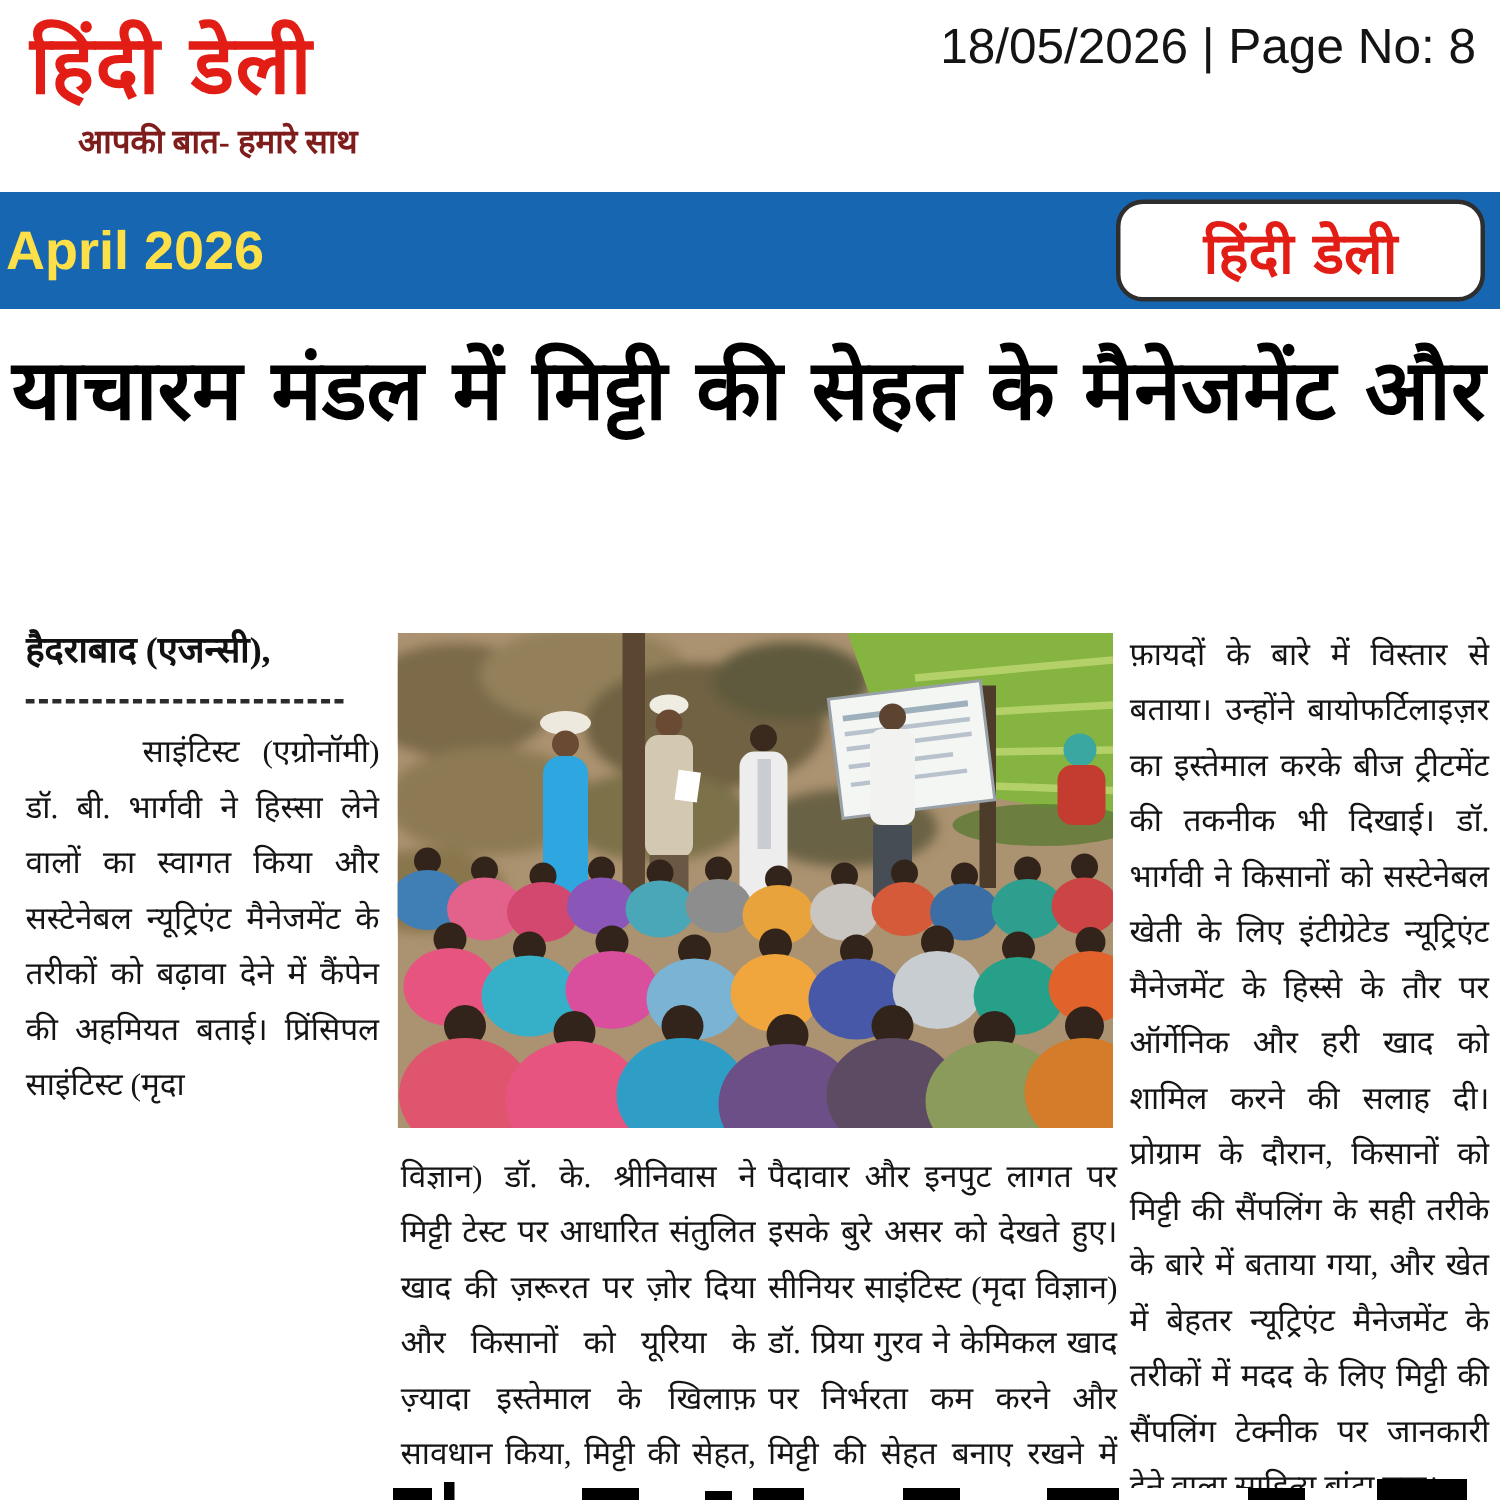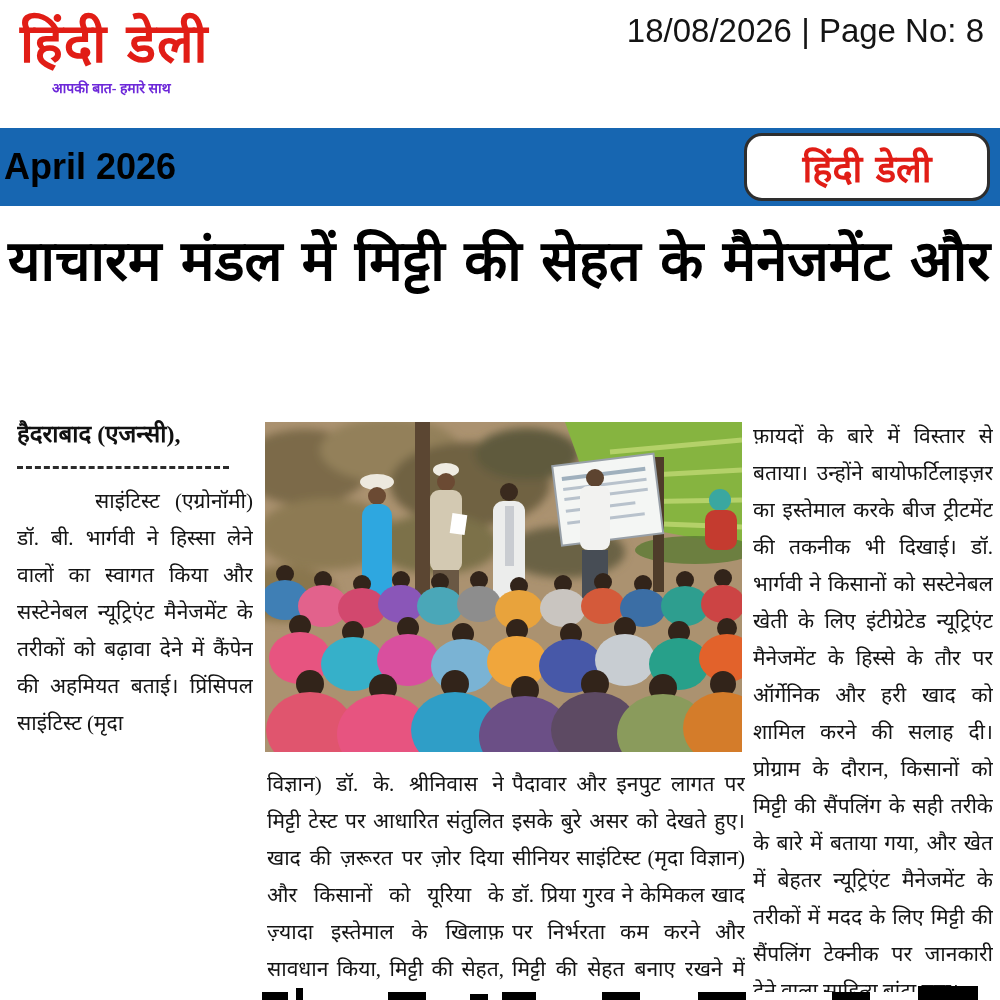--- a/index.html
+++ b/index.html
@@ -5,30 +5,30 @@
   html,body{margin:0;padding:0;}
   body{width:1000px;height:1000px;background:#ffffff;overflow:hidden;
        font-family:"Liberation Serif", serif;}
   .page{position:relative;width:1000px;height:836px;background:#fff;}
 
   
   .logo-main{position:absolute;left:20px;top:14px;width:330px;
     font-family:"DejaVu Sans", sans-serif;font-weight:bold;
     font-size:54px;line-height:60px;color:#e11d16;letter-spacing:1px;}
   .logo-tagline{position:absolute;left:52px;top:78px;width:260px;
-    font-size:14px;font-weight:bold;color:#6d28d9;
+    font-size:22px;font-weight:bold;color:#7f1d1d;
     font-family:"Liberation Serif", serif;}
   .header-right{position:absolute;right:16px;top:10px;text-align:right;
     font-family:"Liberation Sans", sans-serif;color:#141414;
     font-size:33px;line-height:42px;}
 
   
   .edition-bar{position:absolute;left:0;top:128px;width:1000px;height:78px;
     background:#1766b1;}
-  .month-label{position:absolute;left:4px;top:18px;color:#000000;
+  .month-label{position:absolute;left:4px;top:18px;color:#fde047;
     font-family:"Liberation Sans", sans-serif;font-weight:bold;font-size:36px;}
   .bar-logo-box{position:absolute;right:10px;top:5px;width:240px;height:62px;
     background:#ffffff;border:3px solid #2e2e2e;border-radius:18px;
     display:flex;align-items:center;justify-content:center;}
   .bar-logo-text{font-family:"DejaVu Sans", sans-serif;font-weight:bold;
     font-size:38px;color:#e11d16;}
 
   
   .headline{position:absolute;left:8px;top:214px;width:984px;text-align:center;
     font-family:"DejaVu Sans", sans-serif;font-weight:800;color:#000;
@@ -56,21 +56,21 @@
   .next-headline i{position:absolute;background:#000;display:block;}
 </style>
 </head>
 <body>
 
 <div class="page">
 
   <div class="logo-main">हिंदी डेली</div>
   <div class="logo-tagline">आपकी बात- हमारे साथ</div>
   <div class="header-right">
-    <div>18/08/2026 | Page No: 8</div>
+    <div>18/05/2026 | Page No: 8</div>
   </div>
 
   <div class="edition-bar">
     <div class="month-label">April 2026</div>
     <div class="bar-logo-box">
       <span class="bar-logo-text">हिंदी डेली</span>
     </div>
   </div>
 
   <div class="headline">

